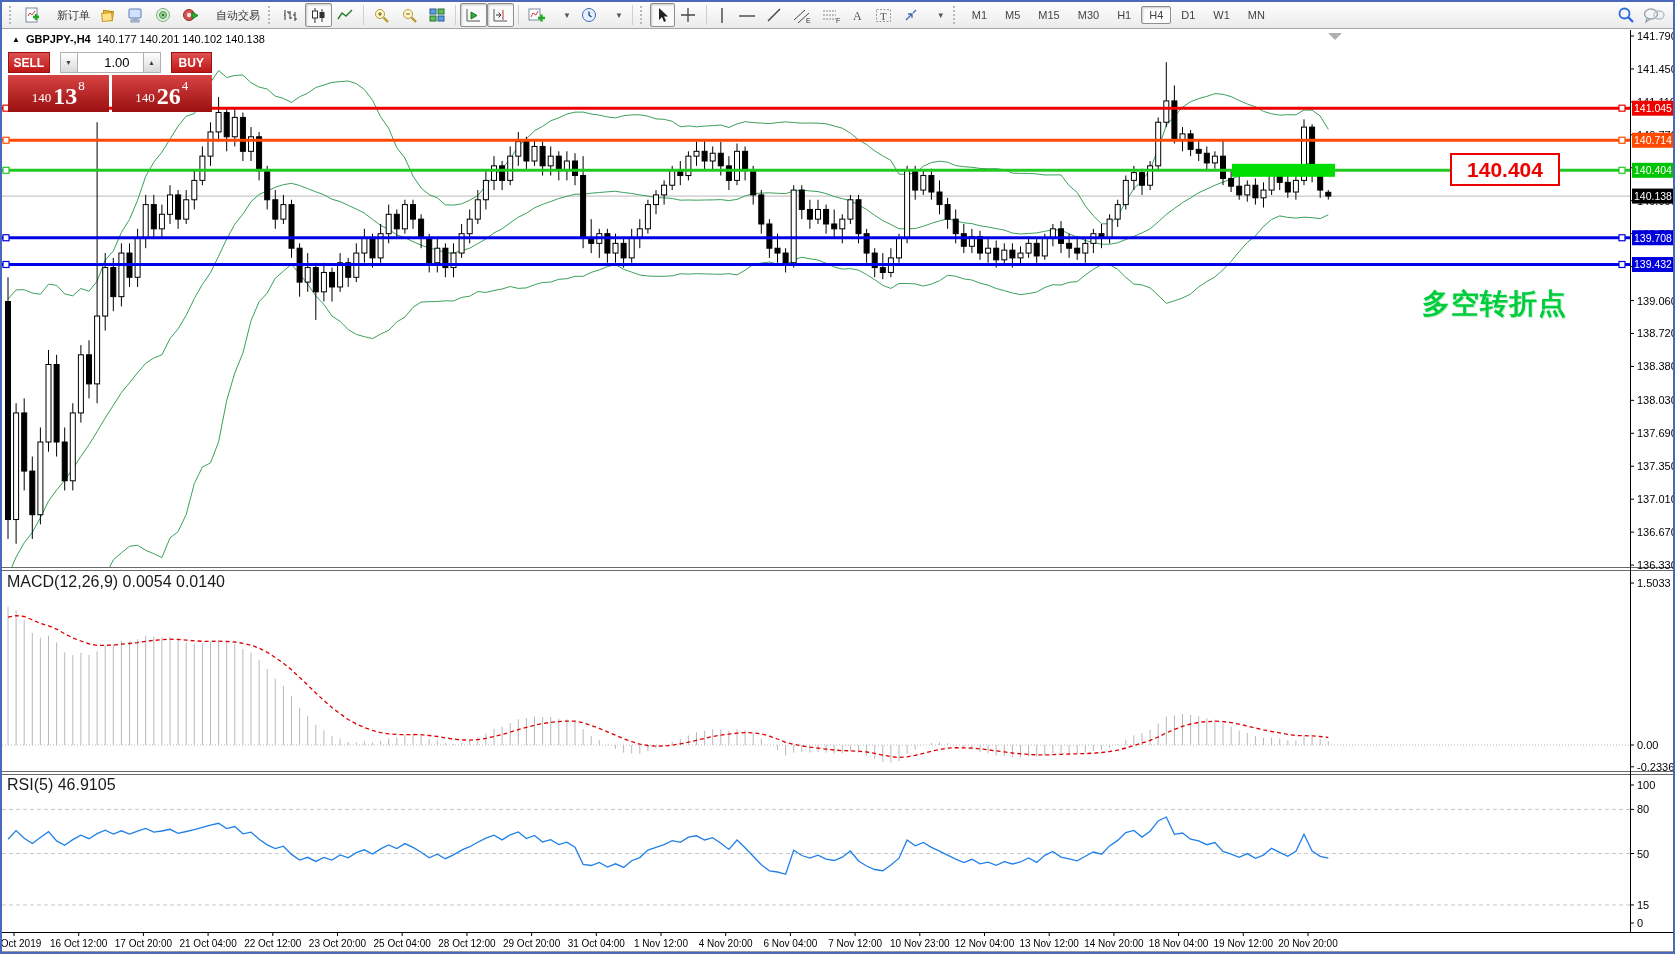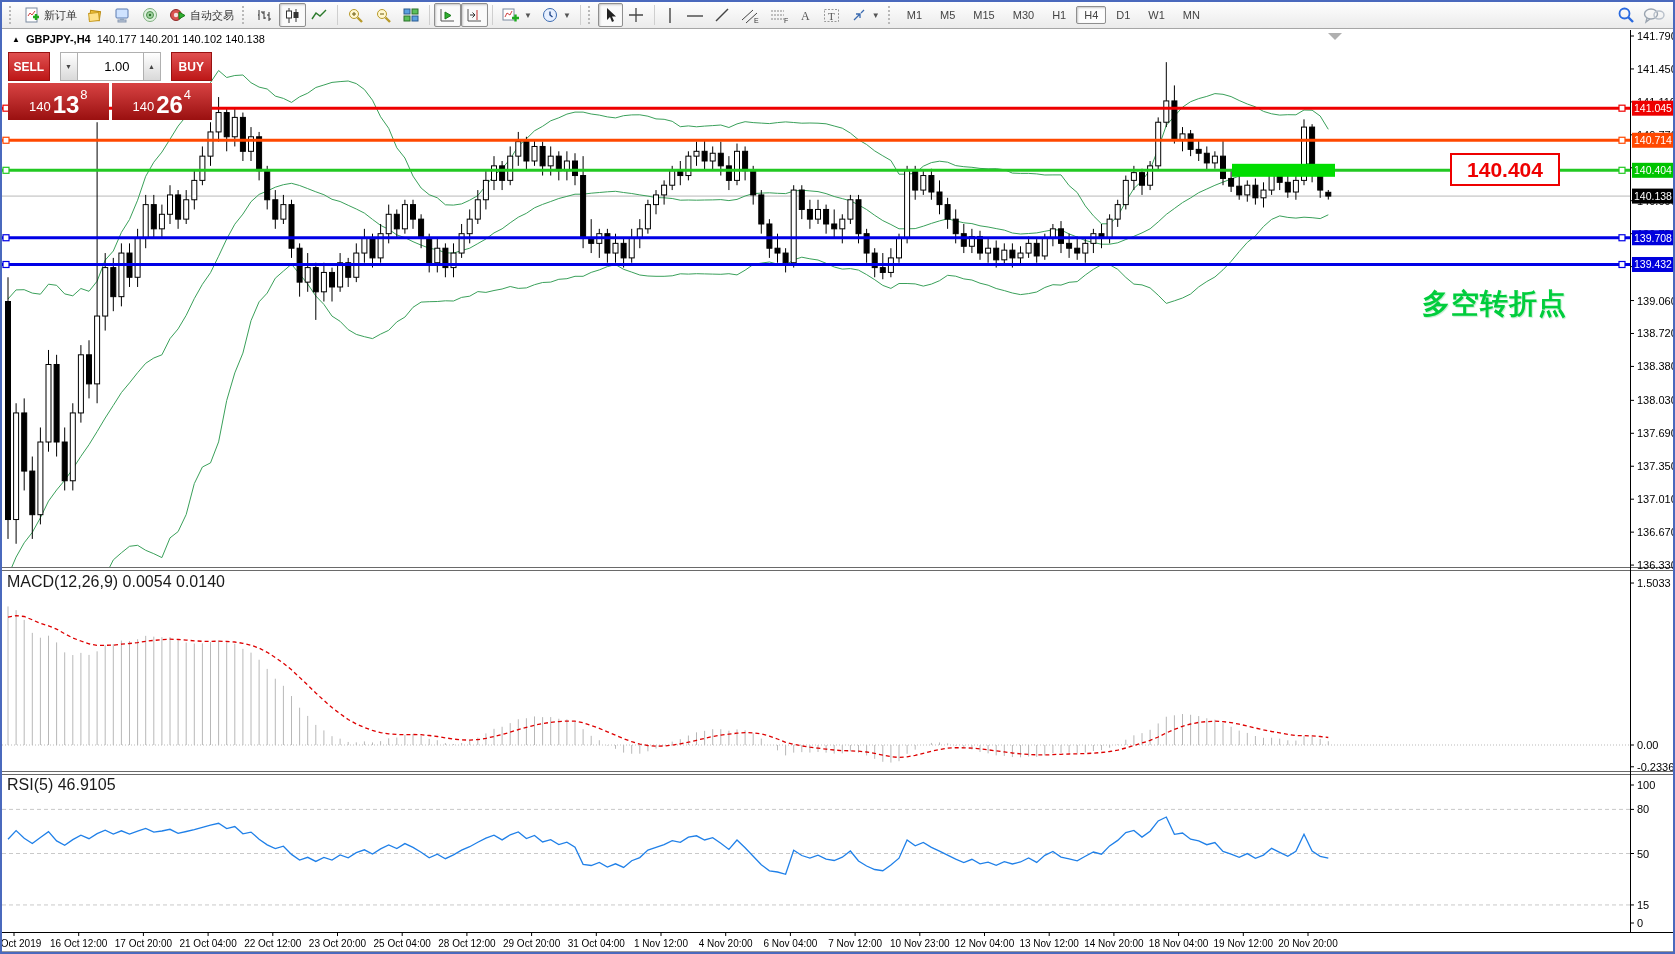--- a/index.html
+++ b/index.html
@@ -4,42 +4,42 @@
 <style>
   html,body{margin:0;padding:0;background:#9aa0a6;}
   #app{position:relative;width:1675px;height:954px;background:#fff;
        font-family:"Liberation Sans",sans-serif;border:2px solid #4a69bd;
        box-sizing:border-box;overflow:hidden;}
   
   #toolbar{height:26px;display:flex;align-items:center;background:linear-gradient(#fefefe,#ebebeb);
            border-bottom:1px solid #a6a6a6;padding:0 4px;font-size:11px;color:#333;}
   .tb-grip{width:5px;height:18px;border-left:2px dotted #b9b9b9;margin:0 3px;}
   .tb-sep{width:1px;height:20px;background:#cfcfcf;margin:0 4px;}
-  .tb-btn{height:22px;display:flex;align-items:center;gap:3px;padding:0 4px;border:1px solid transparent;border-radius:2px;white-space:nowrap;justify-content:center;}
+  .tb-btn{height:22px;display:flex;align-items:center;gap:16px;padding:0 4px;border:1px solid transparent;border-radius:2px;white-space:nowrap;justify-content:center;}
   .tb-btn.sel{border-color:#8f8f8f;background:#fafafa;box-shadow:inset 1px 1px 2px #c7c7c7;}
   .tb-btn svg{display:block;}
   .tb-caret{font-size:8px;color:#555;margin-left:1px;}
   .tf{padding:2px 7px;margin:0 1px;border:1px solid transparent;border-radius:2px;color:#444;font-size:11px;}
   .tf.sel{border-color:#8f8f8f;background:#fdfdfd;box-shadow:inset 1px 1px 2px #c7c7c7;font-weight:normal;}
   .tb-right{margin-left:auto;display:flex;align-items:center;gap:8px;padding-right:4px;}
   
   #stage{position:absolute;left:0;top:0;width:100%;height:100%;}
   #chart-svg{position:absolute;left:0;top:28px;}
   #chart-title{position:absolute;left:10px;top:31px;font-size:11px;color:#000;display:flex;gap:6px;align-items:center;z-index:4;}
   #chart-title .tri{font-size:8px;}
   .oneclick{position:absolute;left:6px;top:50px;width:204px;z-index:5;}
-  .oc-row1{display:flex;height:29px;gap:10px;}
+  .oc-row1{display:flex;height:21px;gap:10px;}
   .btn-trade{width:52px;color:#fff;font-size:12px;font-weight:bold;background:linear-gradient(#e05050,#bd1717);
              border:1px solid #991111;display:flex;align-items:center;justify-content:center;cursor:pointer;}
   .vol{display:flex;flex:1;}
   .vol-btn{width:16px;background:linear-gradient(#ffffff,#d9d9d9);border:1px solid #b0b0b0;font-size:7px;
            display:flex;align-items:center;justify-content:center;color:#444;cursor:pointer;}
   .vol-input{flex:1;width:52px;border:1px solid #b0b0b0;border-left:none;border-right:none;
              text-align:right;font-size:13px;padding:0 13px 0 0;font-family:"Liberation Sans",sans-serif;}
-  .oc-row2{display:flex;gap:3px;margin-top:2px;height:37px;}
+  .oc-row2{display:flex;gap:3px;margin-top:2px;height:37px;font-family:Liberation Serif, serif;}
   .oc-price{flex:1;background:linear-gradient(#d84343,#9a1010);color:#fff;display:flex;
             align-items:flex-end;justify-content:center;padding-bottom:2px;cursor:pointer;}
   .oc-small{font-size:13px;margin:0 2px 4px 0;}
   .oc-big{font-size:24px;font-weight:bold;line-height:27px;margin-top:24px;}
   .oc-sup{font-size:13px;margin:0 0 16px 1px;}
   #callout{position:absolute;left:1448px;top:151px;width:106px;height:29px;border:2px solid #ee0000;
            color:#ee0000;font-size:21px;font-weight:bold;display:flex;align-items:center;justify-content:center;
            background:#fff;z-index:4;}
   #annotation{position:absolute;left:1420px;top:283px;font-size:28px;font-weight:bold;color:#00cd3c;
               text-shadow:1px 1px 1px #bfe9cc;letter-spacing:1px;z-index:4;}

